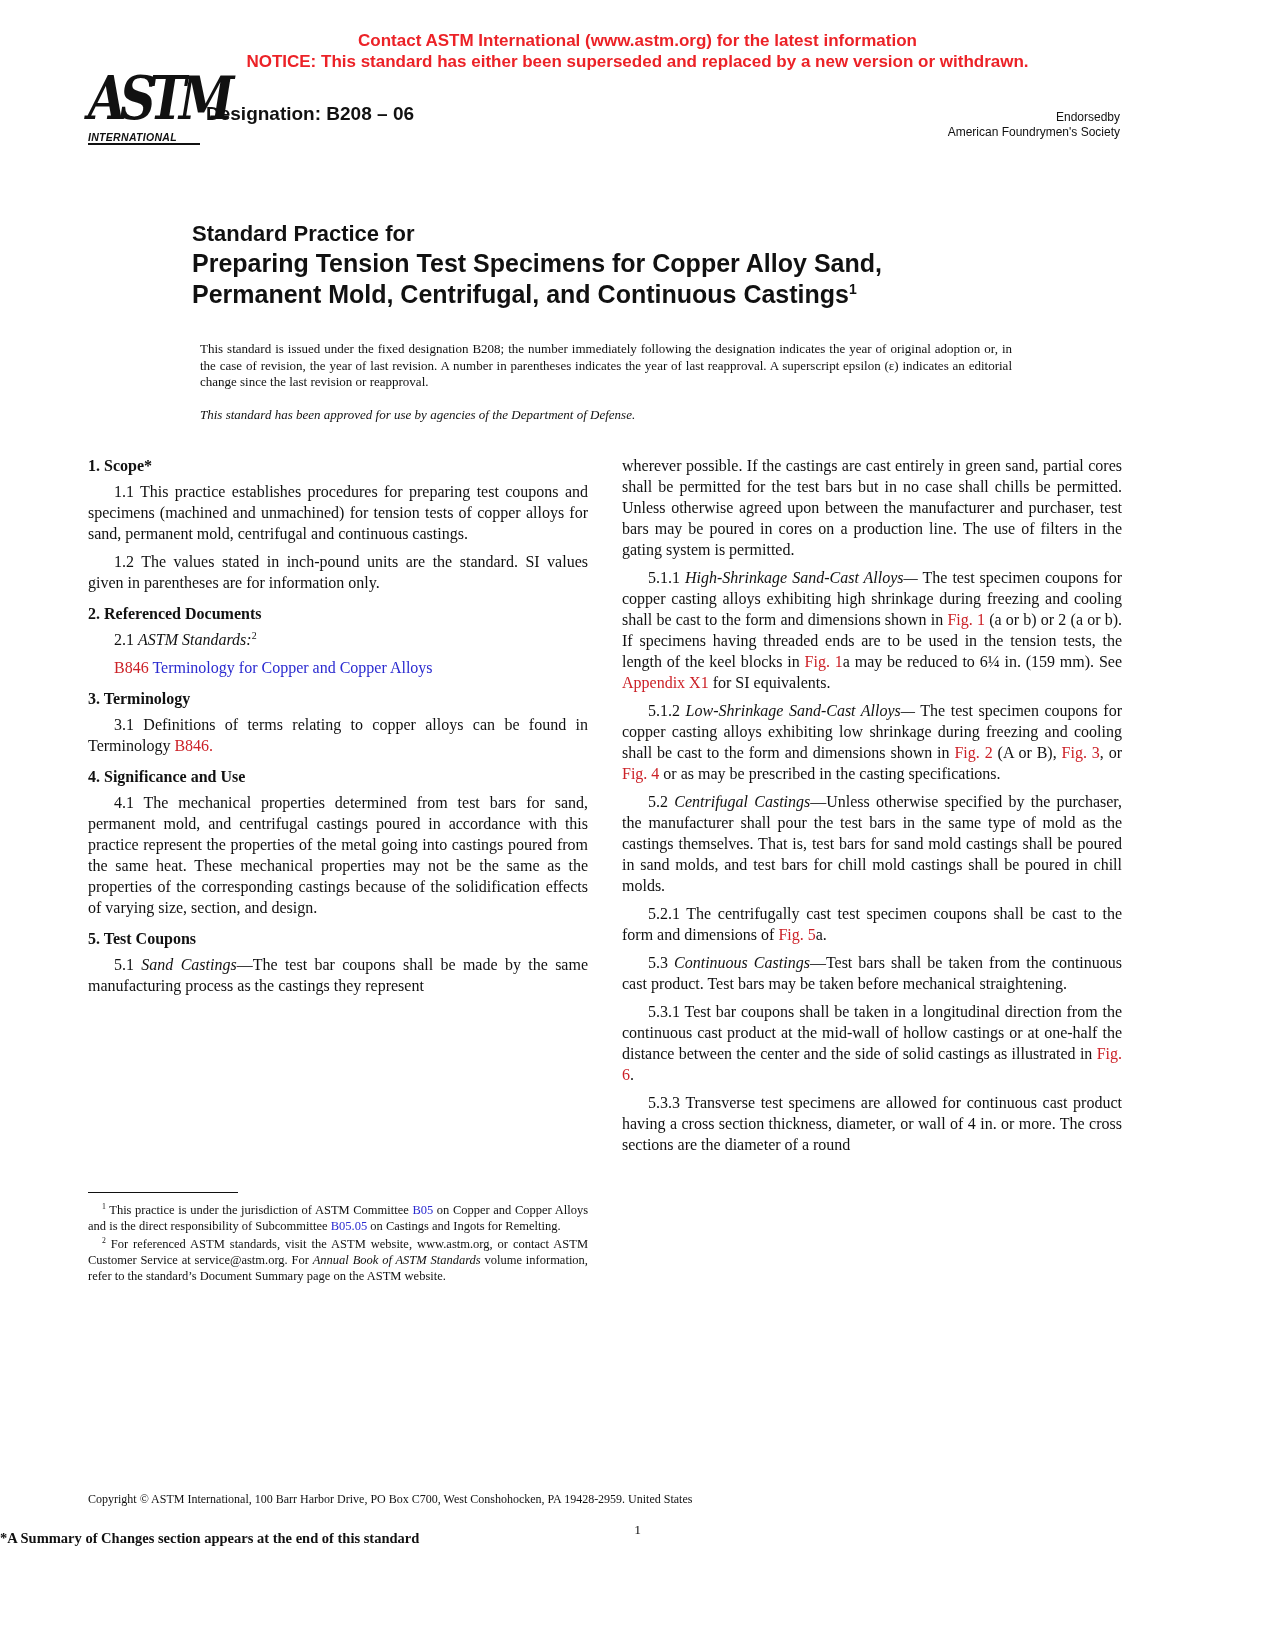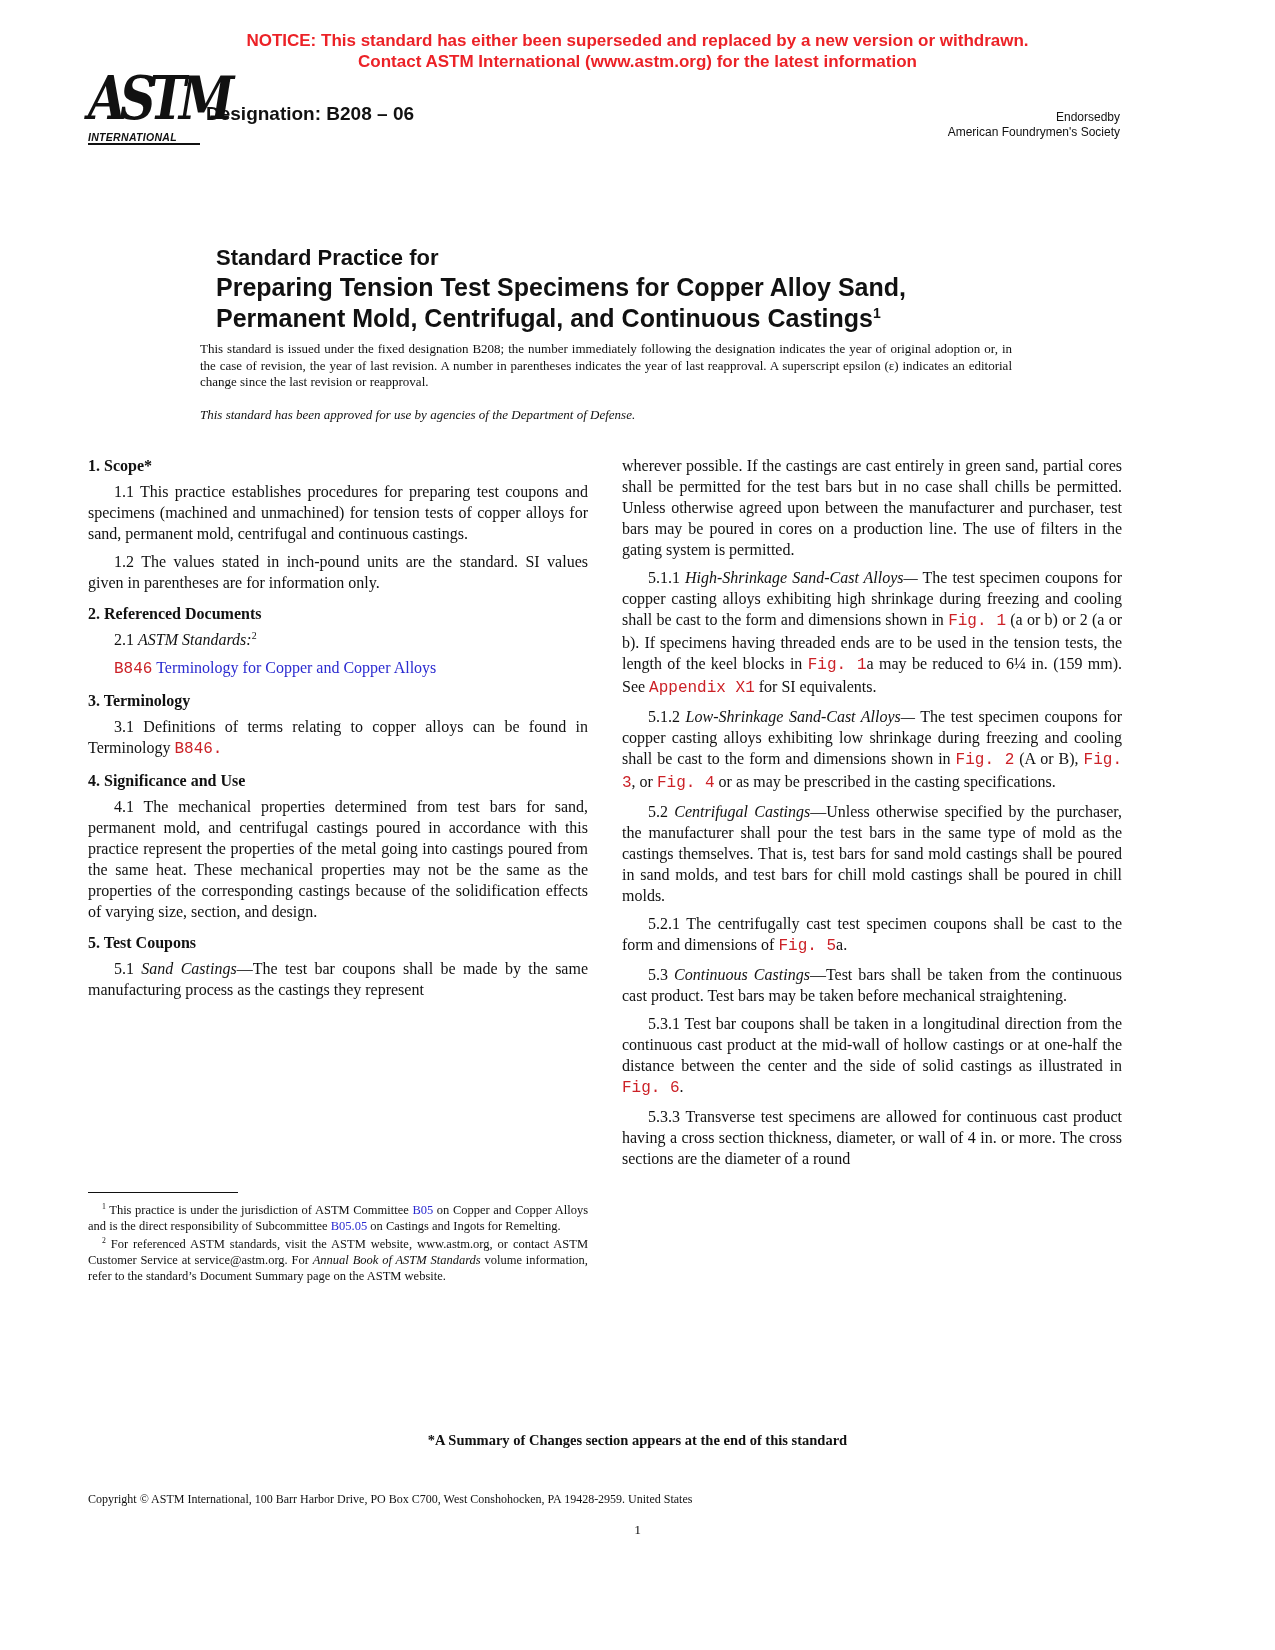--- a/index.html
+++ b/index.html
@@ -28,56 +28,56 @@
   }
   .designation {
     position:absolute; left:206px; top:103px;
     font-family:"Liberation Sans", sans-serif; font-weight:bold; font-size:19px;
   }
   .endorsed {
     position:absolute; right:155px; top:110px; text-align:right;
     font-family:"Liberation Sans", sans-serif; font-size:12px; line-height:15px;
   }
   
-  .titleblock { position:absolute; left:216px; top:220px; width:860px;margin-top:24px; }
+  .titleblock { position:absolute; left:192px; top:220px; width:860px; }
   .kicker { font-family:"Liberation Sans", sans-serif; font-weight:bold; font-size:22px; line-height:28px; }
   .main-title { font-family:"Liberation Sans", sans-serif; font-weight:bold; font-size:25px; line-height:31px; }
   .main-title sup { font-size:14px; }
   
   .issuance { position:absolute; left:200px; top:341px; width:812px; font-size:13px; line-height:16.5px; text-align:justify; }
   .dod { position:absolute; left:200px; top:407px; width:812px; font-style:italic; font-size:13px; }
   
   .col { position:absolute; top:455px; width:500px; text-align:justify; font-size:16px; line-height:21px; overflow:hidden; }
   .col-left { left:88px; height:728px; }
   .col-right { left:622px; height:990px; }
   .block.heading { font-weight:bold; margin:10px 0 5px; }
   .block.heading:first-child { margin-top:0; }
   .block.para { text-indent:26px; margin:0 0 7px; }
   .block.para.noindent { text-indent:0; }
   
   .footnote-rule { position:absolute; left:88px; top:1192px; width:150px; border-top:1.5px solid #111; }
   .footnotes { position:absolute; left:88px; top:1202px; width:500px; font-size:12.5px; line-height:16px; text-align:justify; }
   .footnotes .block.para { text-indent:14px; margin:0 0 2px; }
   
-  .summary-line { position:absolute; top:1432px; left:0; width:100%; text-align:center; font-weight:bold; font-size:14.5px; }
+  .summary-line { position:absolute; top:1530px; left:0; width:100%; text-align:left; font-weight:bold; font-size:14.5px; }
   .copyright { position:absolute; top:1492px; left:88px; font-size:12px; }
   .page-number { position:absolute; top:1522px; left:0; width:100%; text-align:center; font-size:13.5px; }
   sup { font-size:0.62em; vertical-align:super; line-height:0; }
   .seg-italic { font-style:italic; }
-  .seg-red { color:var(--link-red,#cc2127);font-family:Liberation Mono, monospace; }
+  .seg-red { color:var(--link-red,#cc2127); }
   .seg-blue { color:var(--link-blue,#2a2ad0); }
 </style>
 </head>
 <body>
 
 <div class="page">
 
   <div class="notice">
+    <div>Contact ASTM International (www.astm.org) for the latest information</div>
     <div>NOTICE: This standard has either been superseded and replaced by a new version or withdrawn.</div>
-    <div>Contact ASTM International (www.astm.org) for the latest information</div>
   </div>
 
   <div class="logo">
     <div class="logo-astm">ASTM</div>
     <div class="logo-intl">INTERNATIONAL</div>
   </div>
 
   <div class="designation">Designation: B208 – 06</div>
 
   <div class="endorsed">

